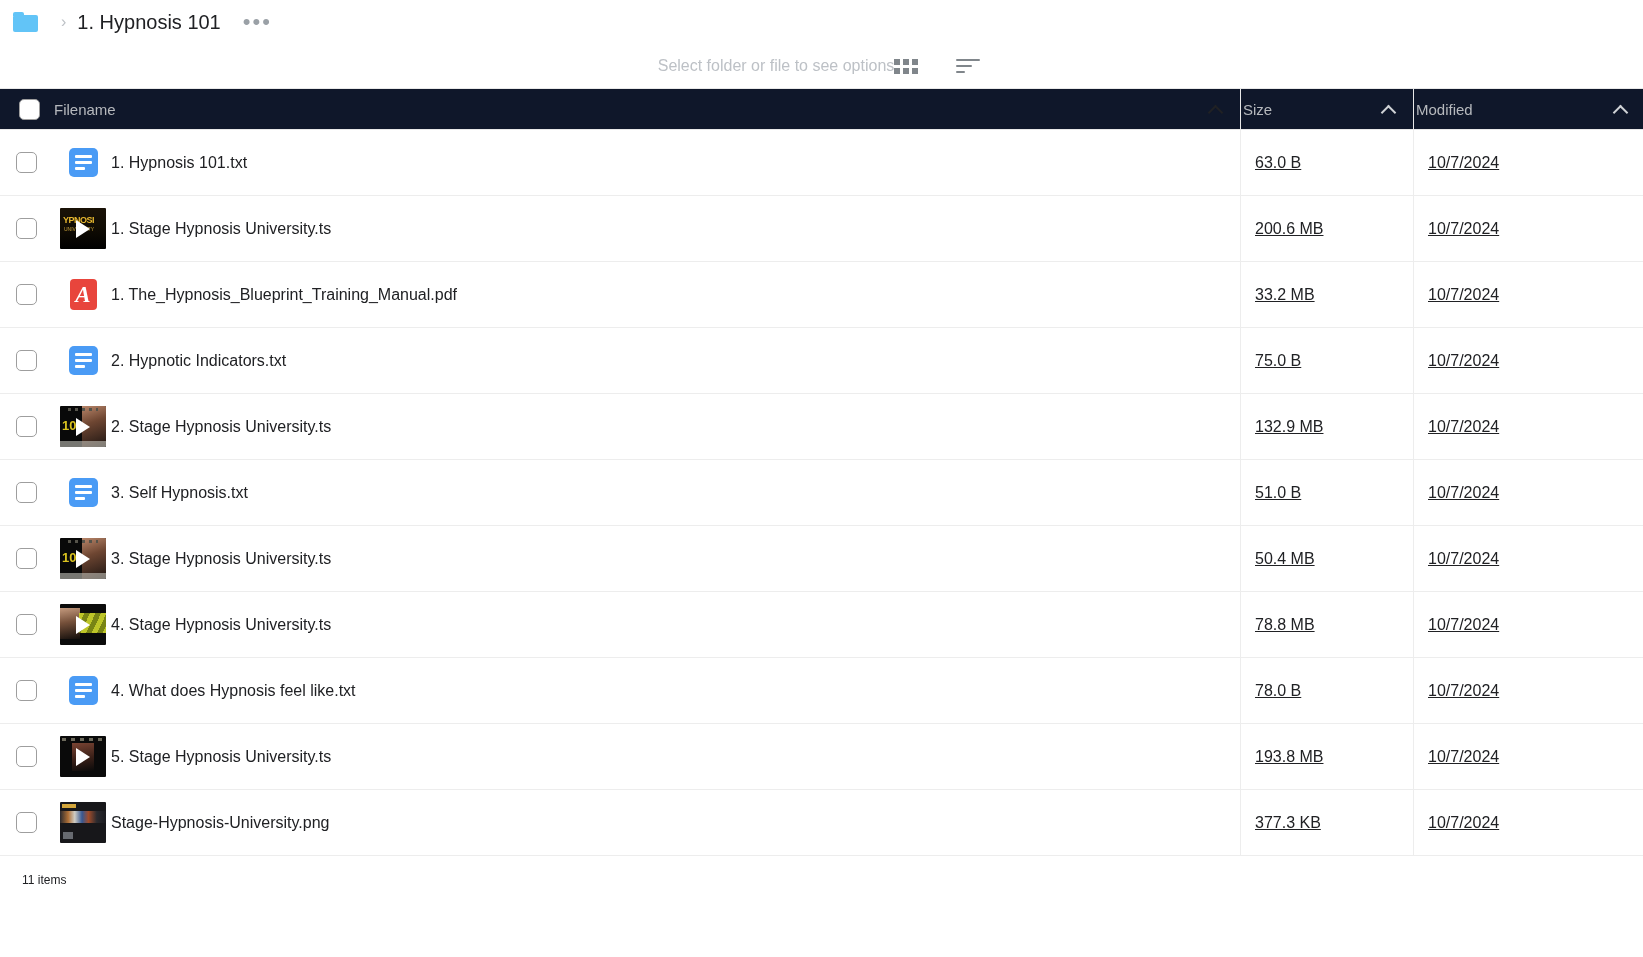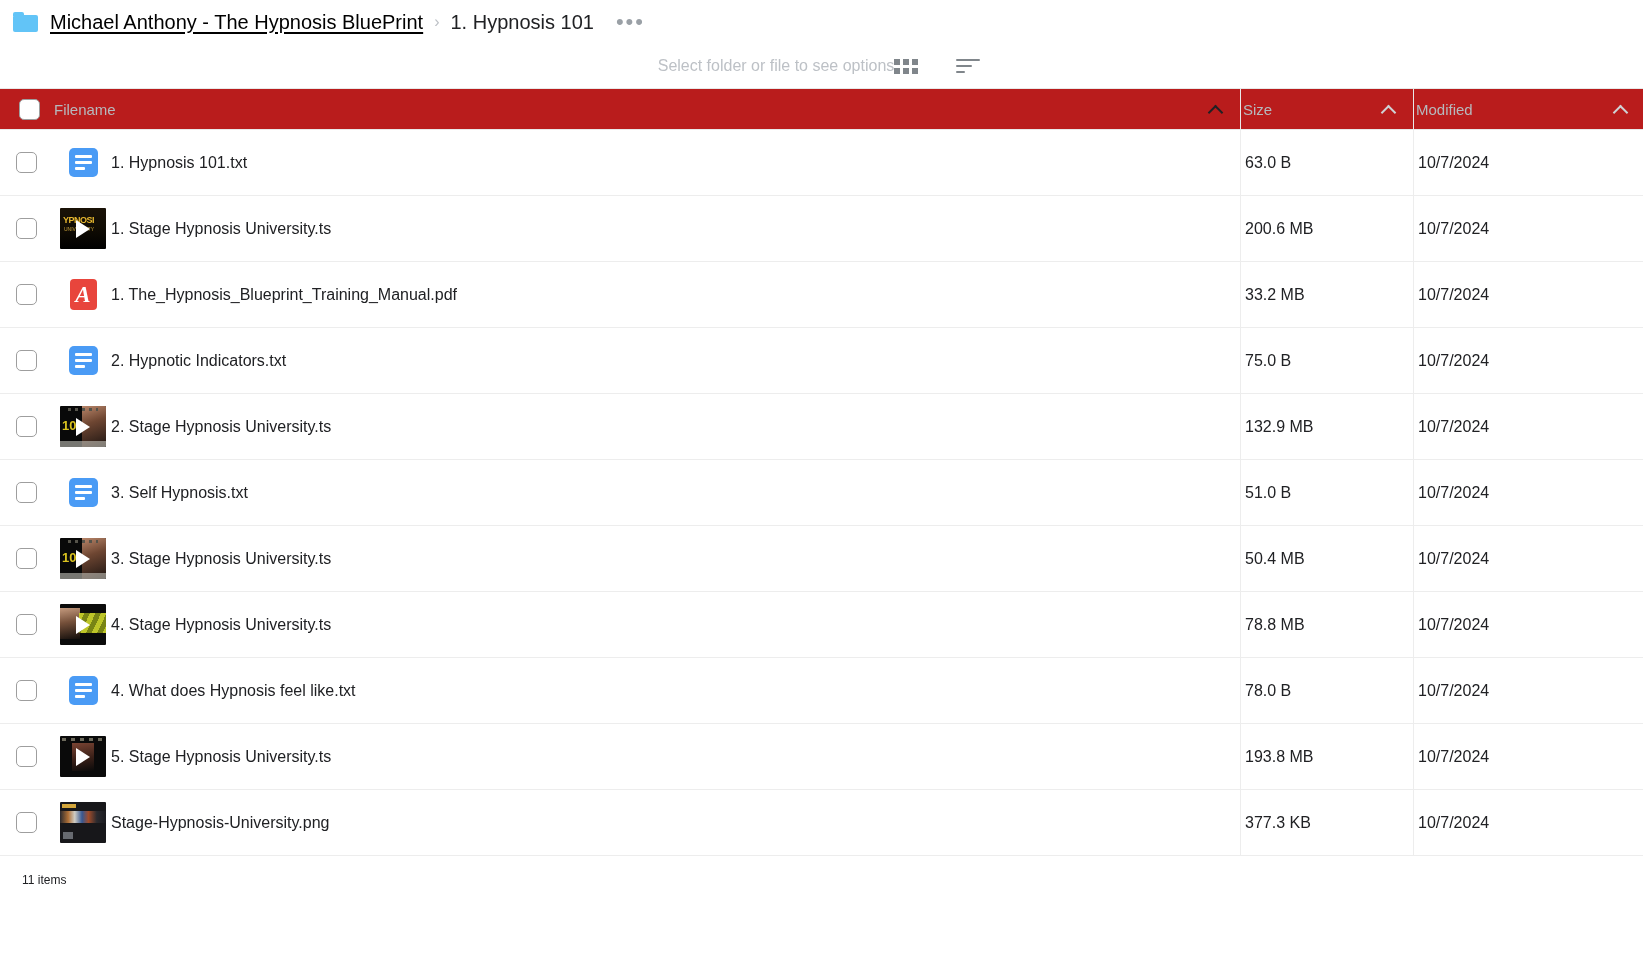--- a/index.html
+++ b/index.html
@@ -121,21 +121,21 @@
   .sort-icon i:nth-child(2) { width: 16px; }
   .sort-icon i:nth-child(3) { width: 9px; }
 
   
   .file-table {
     width: 1643px;
     border-collapse: collapse;
     table-layout: fixed;
   }
   .file-table th {
-    background: #b91c1c;
+    background: #0f172a;
     height: 40px;
     font-weight: normal;
     font-size: 15px;
     color: #b6b9bd;
     text-align: left;
     padding: 0;
     border-bottom: 1px solid #e8e8e8;
     border-top: 1px solid #e8e8e8;
     vertical-align: middle;
   }
@@ -174,21 +174,21 @@
   th.col-mod   { width: 231px; border-left: 1px solid #e8e8e8; }
 
   .file-table td {
     height: 65px;
     padding: 0;
     border-bottom: 1px solid #ededed;
     font-size: 16px;
     color: #202124;
     vertical-align: middle;
   }
-  td.col-size, td.col-mod { border-left: 1px solid #ededed; padding-left: 4px; }
+  td.col-size, td.col-mod { border-left: 1px solid #ededed; padding-left: 14px; text-decoration: underline; }
   td.col-check { text-align: center; }
 
   .checkbox {
     width: 21px; height: 21px;
     border: 1px solid #9e9e9e;
     border-radius: 5px;
     background: #fff;
     display: inline-block;
     cursor: pointer;
     box-sizing: border-box;
@@ -345,21 +345,20 @@
   }
 </style>
 </head>
 <body>
 
 <div class="breadcrumb-bar">
   <span class="folder-icon">
     <span class="tab"></span>
       <span class="body"></span>
   </span>
-  <span class="crumb-root">Michael Anthony - The Hypnosis BluePrint</span>
   <span class="crumb-sep">›</span>
   <span class="crumb-current">1. Hypnosis 101</span>
   <span class="crumb-more">•••</span>
 </div>
 
 <div class="options-bar">
   <span class="options-hint">Select folder or file to see options</span>
   <span class="toolbar-icons">
     <span class="grid-icon">
       <i></i>

